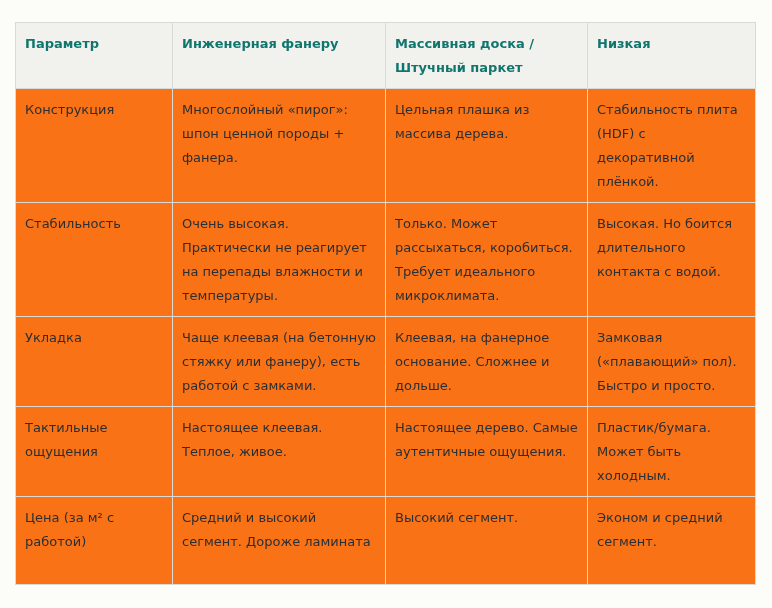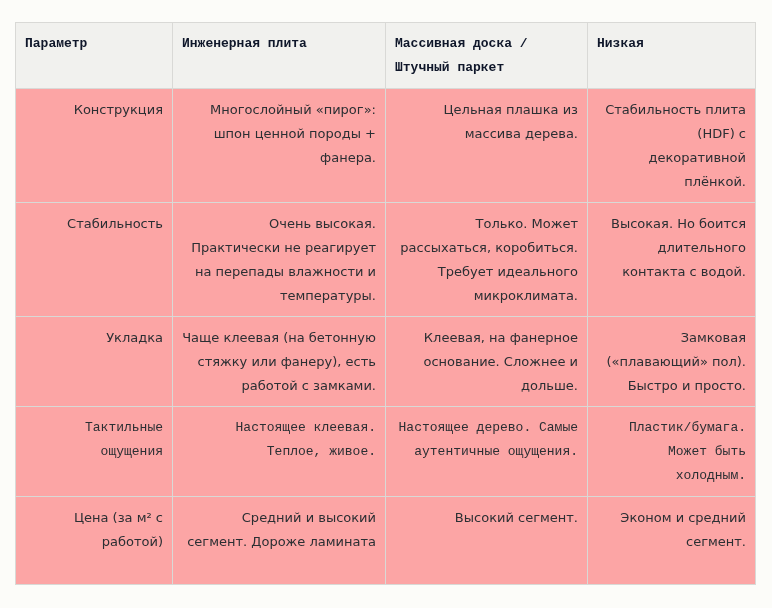--- a/index.html
+++ b/index.html
@@ -23,50 +23,49 @@
     table.cmp th, table.cmp td {
       border: 1px solid #d9d9d6;
       padding: 9px 9px 8px 9px;
       vertical-align: top;
       text-align: left;
       word-wrap: break-word;
     }
     table.cmp th {
       background: #f1f1ee;
       font-weight: bold;
-      color: #0f172a;
-      font-family: Liberation Mono, monospace;
+      color: #0f766e;
     }
-    table.cmp td { background: #fca5a5; text-align: right; }
+    table.cmp td { background: #f97316; }
     col.c0 { width: 157px; }
     col.c1 { width: 213px; }
     col.c2 { width: 202px; }
     col.c3 { width: 168px; }
     tr.h-head th { height: 48px; }
     tr.r0 td { height: 72px; }
     tr.r1 td { height: 72px; }
     tr.r2 td { height: 72px; }
     tr.r3 td { height: 48px; }
-    tr.r4 td { height: 72px; font-family: Liberation Mono, monospace; }
+    tr.r4 td { height: 72px; }
     tr.r5 td { height: 70px; }
   </style>
 </head>
 <body>
 
 <table class="cmp">
   <colgroup>
       <col class="c0">
       <col class="c1">
       <col class="c2">
       <col class="c3">
     </colgroup>
   <thead>
     <tr class="h-head">
       <th>Параметр</th>
-      <th>Инженерная плита</th>
+      <th>Инженерная фанеру</th>
       <th>Массивная доска / Штучный паркет</th>
       <th>Низкая</th>
     </tr>
   </thead>
   <tbody>
     <tr class="r0">
       <td>Конструкция</td>
       <td>Многослойный «пирог»: шпон ценной породы + фанера.</td>
       <td>Цельная плашка из массива дерева.</td>
       <td>Стабильность плита (HDF) с декоративной плёнкой.</td>

